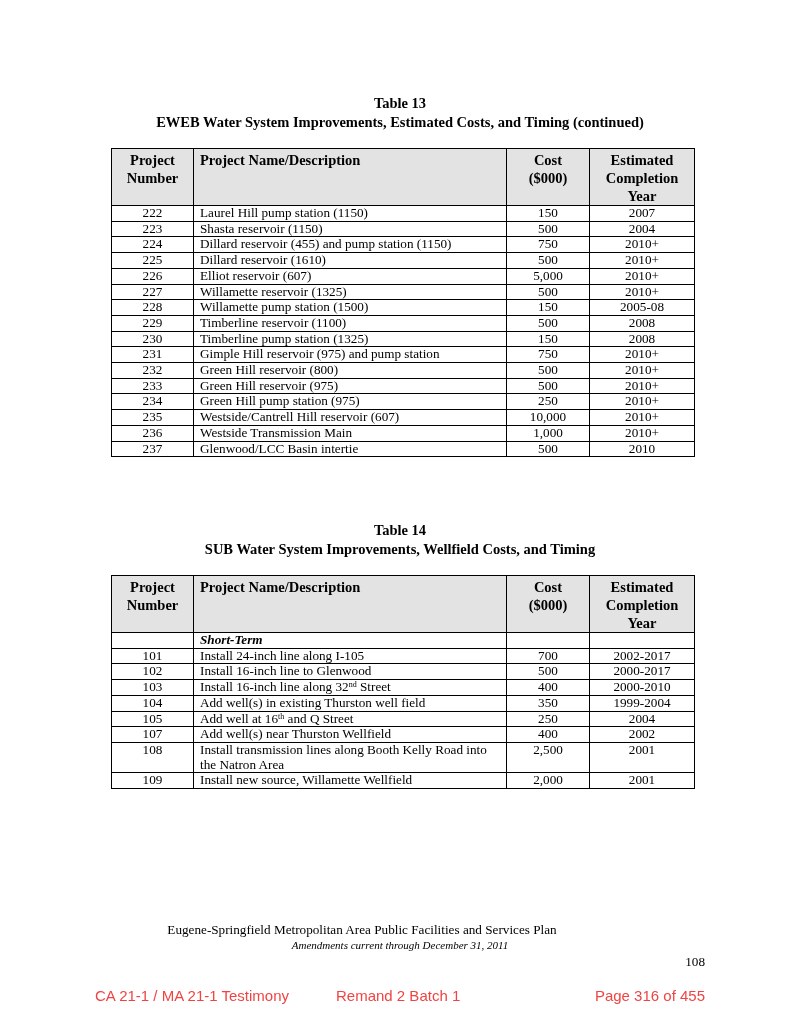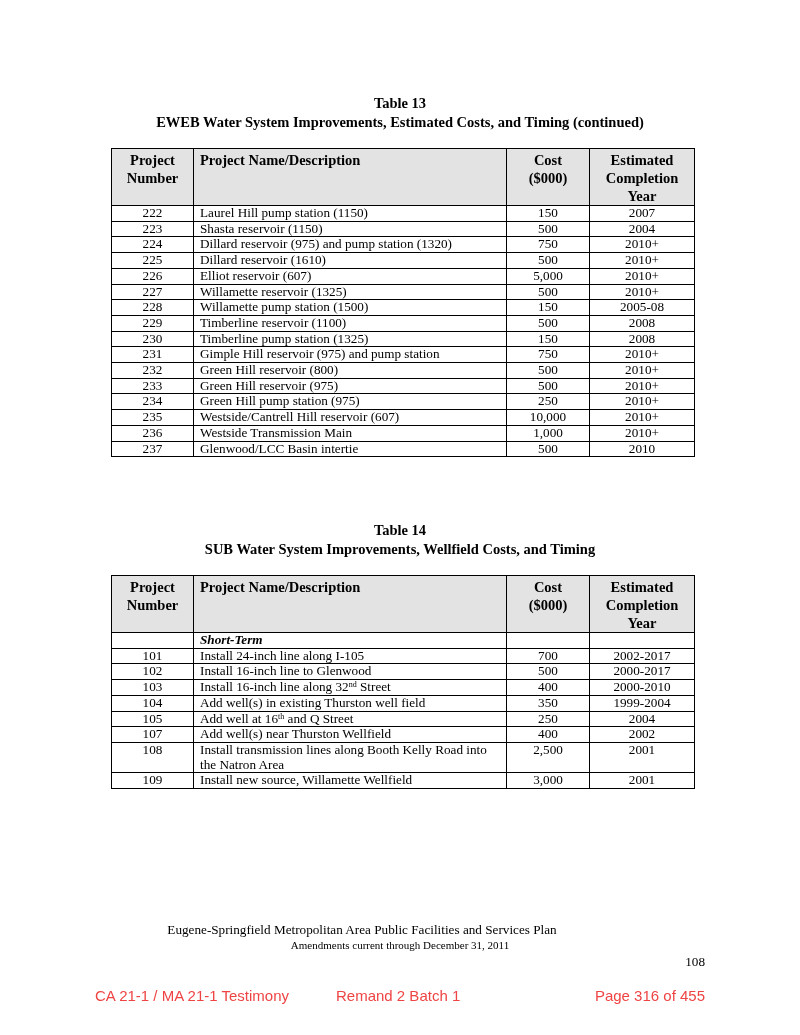--- a/index.html
+++ b/index.html
@@ -33,21 +33,21 @@
   table.doc-table td.num, table.doc-table td.cost, table.doc-table td.year { text-align: center; }
   table.doc-table td.desc { text-align: left; }
   td.section-label { font-weight: bold; font-style: italic; }
   sup { font-size: 8px; line-height: 0; vertical-align: 4px; }
   .footer-title {
     position: absolute; left: 0; width: 724px; top: 922px; text-align: center;
     font-size: 13.2px; line-height: 16px;
   }
   .footer-sub {
     position: absolute; left: 0; width: 800px; top: 938px; text-align: center;
-    font-size: 11px; line-height: 14px;
+    font-size: 11px; font-style: italic; line-height: 14px;
   }
   .page-number {
     position: absolute; right: 95px; top: 954px; font-size: 13.2px; line-height: 16px;
   }
   .stamp {
     position: absolute; top: 987px; font-family: "Liberation Sans", "DejaVu Sans", sans-serif;
     font-size: 15px; color: #ef4444; line-height: 18px;
   }
 </style>
 </head>
@@ -79,21 +79,21 @@
         <td class="year">2007</td>
       </tr>
       <tr>
         <td class="num">223</td>
         <td class="desc">Shasta reservoir (1150)</td>
         <td class="cost">500</td>
         <td class="year">2004</td>
       </tr>
       <tr>
         <td class="num">224</td>
-        <td class="desc">Dillard reservoir (975) and pump station (1320)</td>
+        <td class="desc">Dillard reservoir (455) and pump station (1150)</td>
         <td class="cost">750</td>
         <td class="year">2010+</td>
       </tr>
       <tr>
         <td class="num">225</td>
         <td class="desc">Dillard reservoir (1610)</td>
         <td class="cost">500</td>
         <td class="year">2010+</td>
       </tr>
       <tr>
@@ -234,21 +234,21 @@
       </tr>
       <tr>
         <td class="num">108</td>
         <td class="desc">Install transmission lines along Booth Kelly Road into the Natron Area</td>
         <td class="cost">2,500</td>
         <td class="year">2001</td>
       </tr>
       <tr>
         <td class="num">109</td>
         <td class="desc">Install new source, Willamette Wellfield</td>
-        <td class="cost">3,000</td>
+        <td class="cost">2,000</td>
         <td class="year">2001</td>
       </tr>
     </tbody>
 </table>
 
 <div class="footer-title">Eugene-Springfield Metropolitan Area Public Facilities and Services Plan</div>
 <div class="footer-sub">Amendments current through December 31, 2011</div>
 <div class="page-number">108</div>
 
 <div class="stamp" style="left:95px;">CA 21-1 / MA 21-1 Testimony</div>

